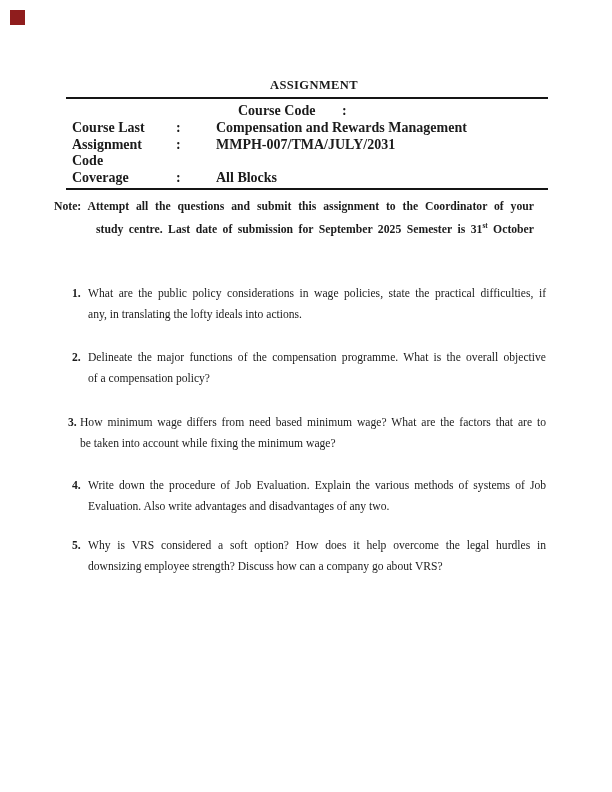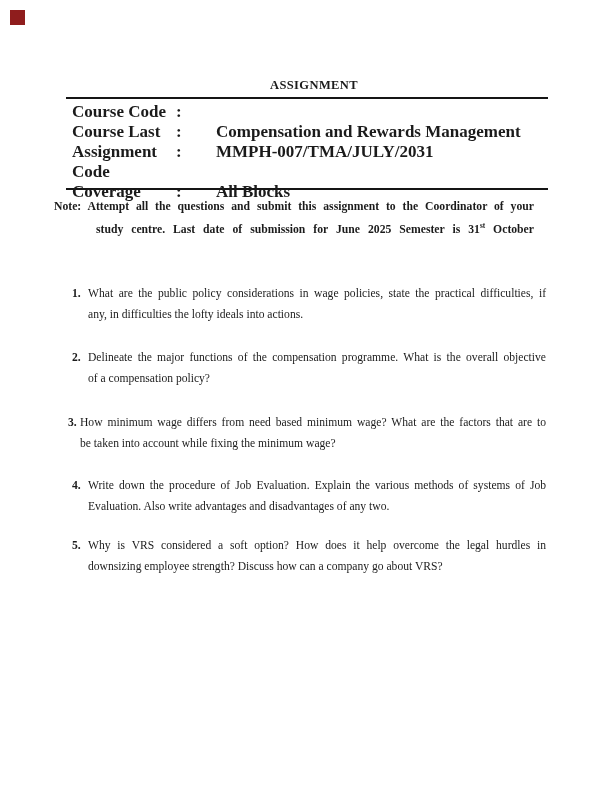--- a/index.html
+++ b/index.html
@@ -42,21 +42,22 @@
     border-bottom: 2px solid #151515;
     display: flex;
     flex-direction: column;
     justify-content: space-around;
     padding: 3px 0 1px 0;
   }
   .trow {
     display: flex;
     align-items: baseline;
     font-weight: bold;
-    font-size: 17px;
+    font-size: 14px;
+    justify-content: center;
   }
   .tlabel { width: 104px; padding-left: 6px; }
   .tsep   { width: 40px; }
   .tvalue { flex: 1; }
   .note {
     position: absolute;
     left: 54px;
     top: 196px;
     width: 480px;
     font-weight: bold;
@@ -121,29 +122,29 @@
     <div class="trow">
       <span class="tlabel">Coverage</span>
       <span class="tsep">:</span>
       <span class="tvalue">All Blocks</span>
     </div>
   </div>
 
   <div class="note">
     <div class="jline">Note: Attempt all the questions and submit this assignment to the Coordinator of your</div>
     <div class="nindent jline">
-      <span>study centre. Last date of submission for June 2025 Semester is 31</span><sup>st</sup><span> October</span>
+      <span>study centre. Last date of submission for September 2025 Semester is 31</span><sup>st</sup><span> October</span>
     </div>
   </div>
 
   <div class="question q1">
     <span class="qnum">1.</span>
     <div class="qtext">
       <div class="jline">What are the public policy considerations in wage policies, state the practical difficulties, if</div>
-      <div>any, in difficulties the lofty ideals into actions.</div>
+      <div>any, in translating the lofty ideals into actions.</div>
     </div>
   </div>
 
   <div class="question q2">
     <span class="qnum">2.</span>
     <div class="qtext">
       <div class="jline">Delineate the major functions of the compensation programme. What is the overall objective</div>
       <div>of a compensation policy?</div>
     </div>
   </div>

